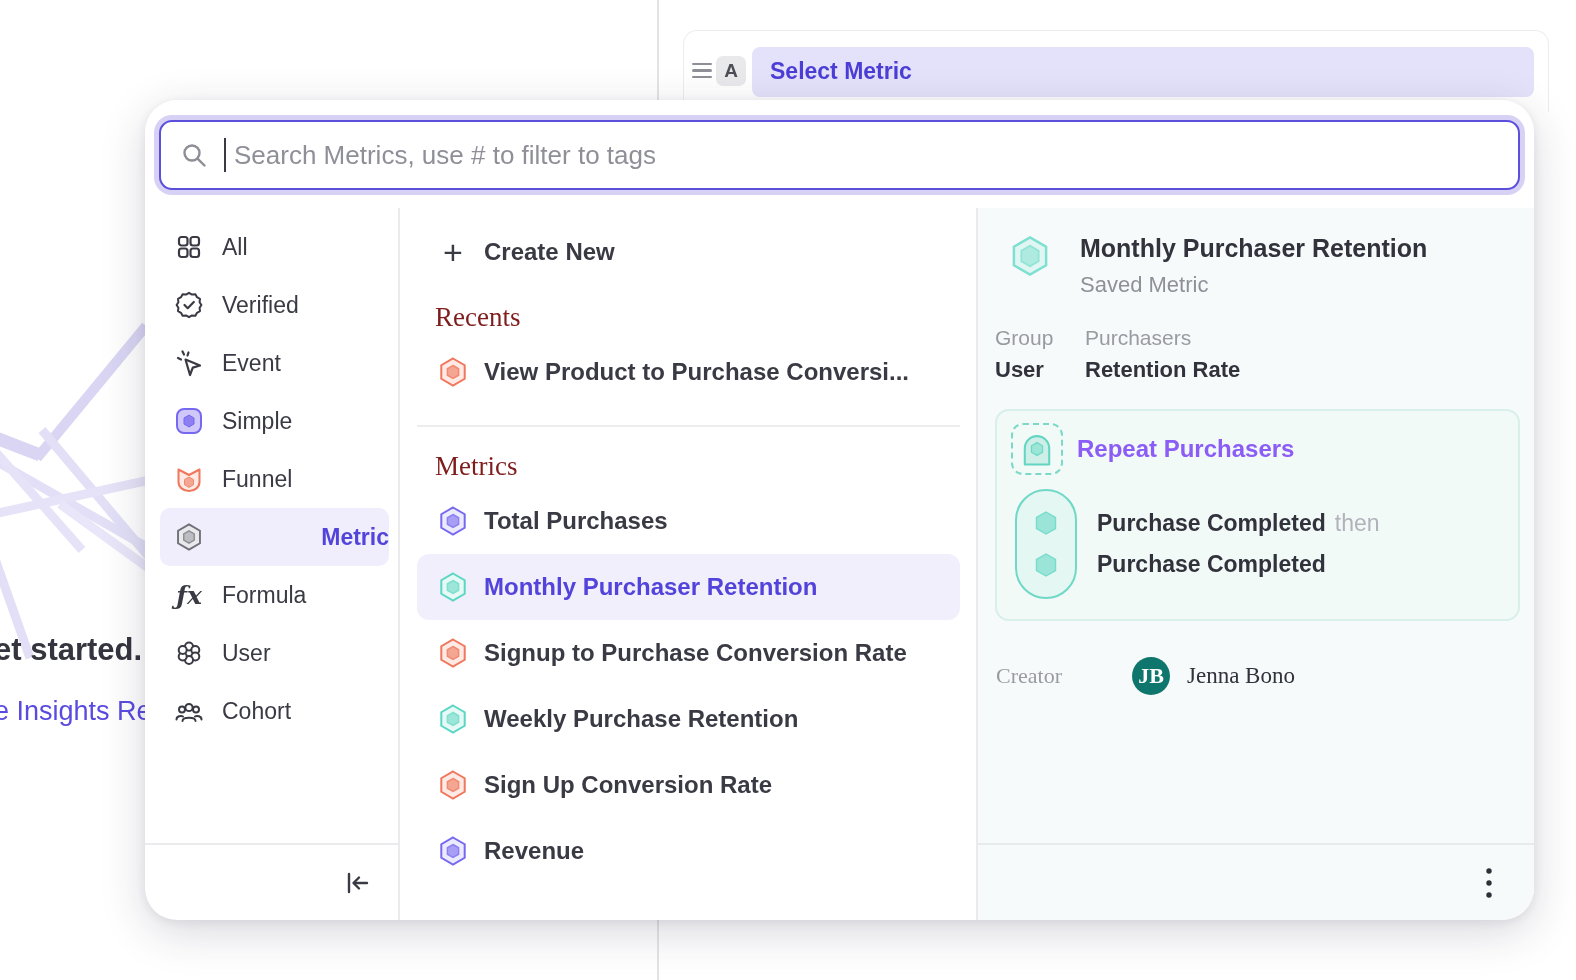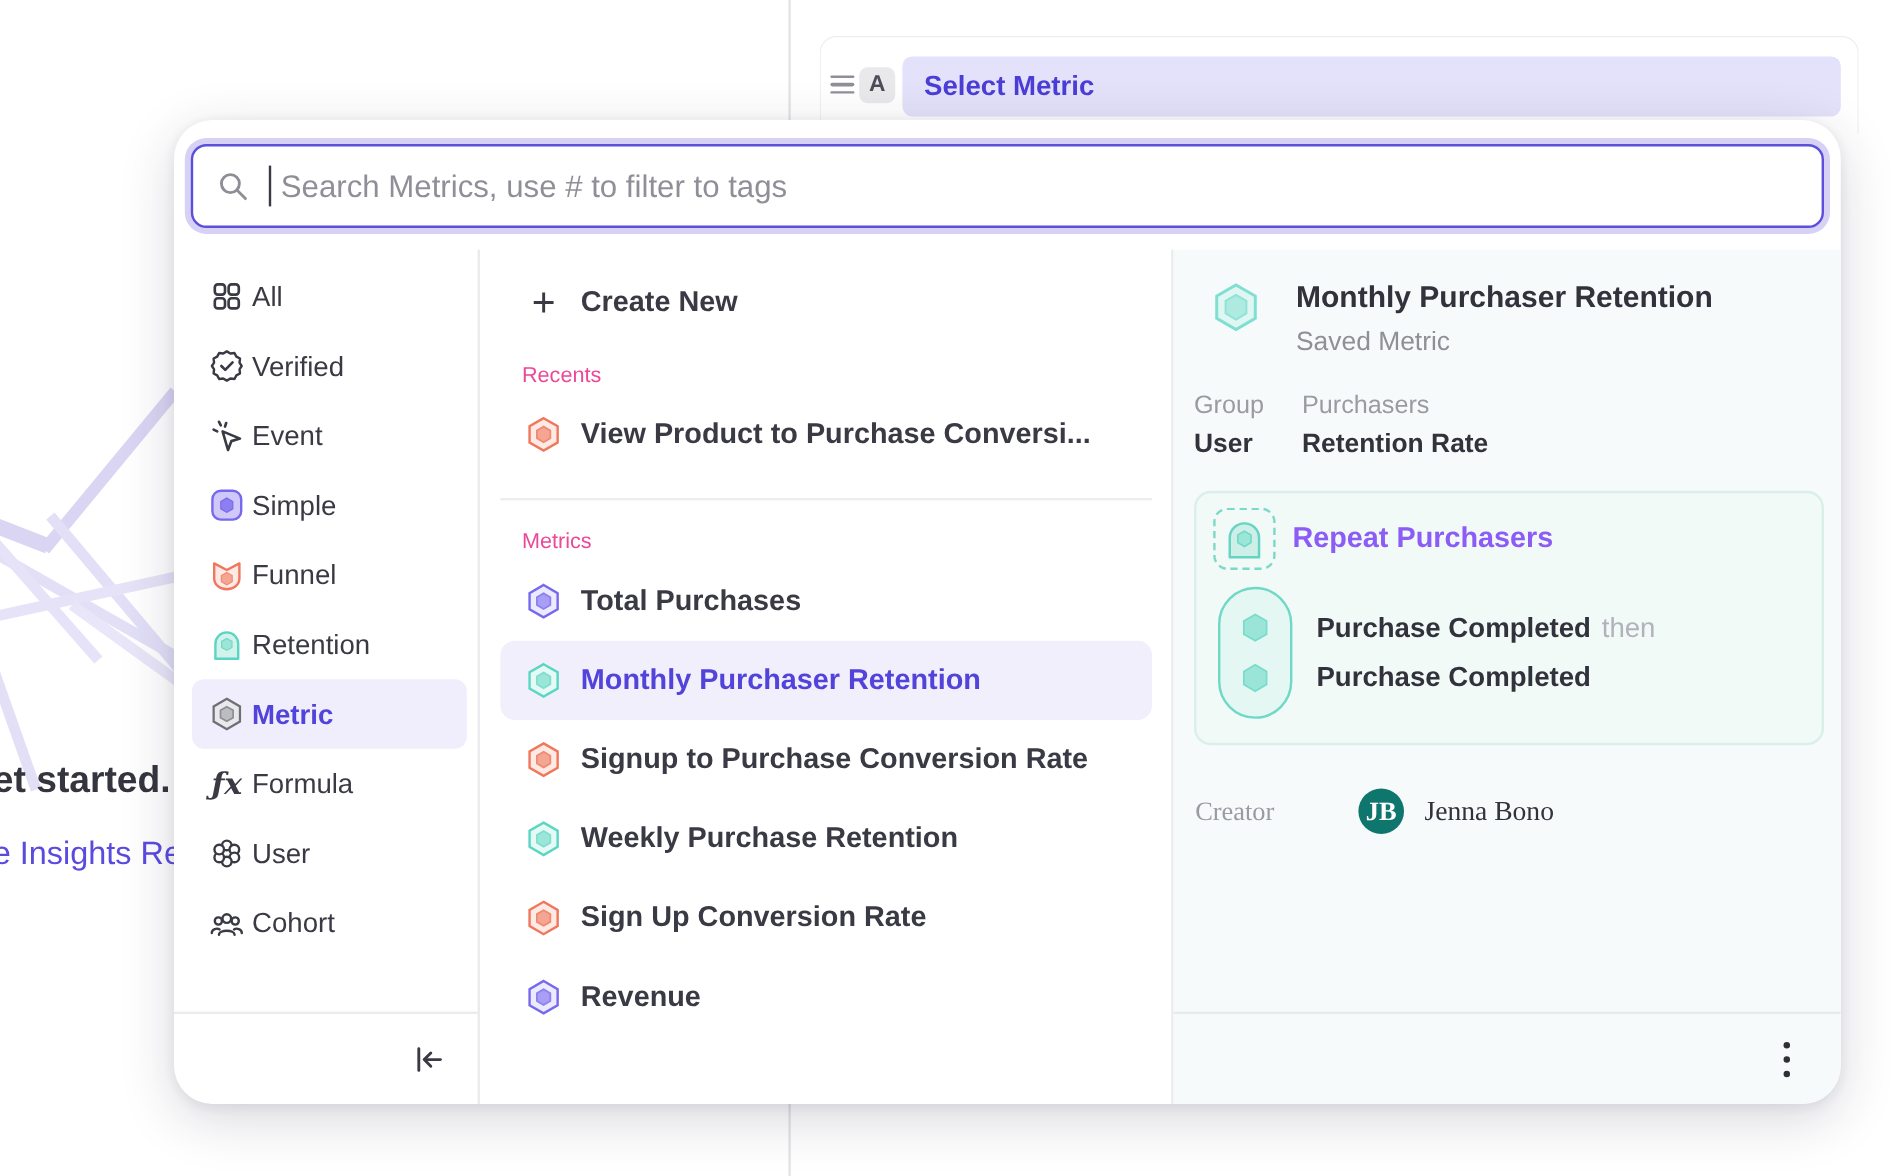--- a/index.html
+++ b/index.html
@@ -51,44 +51,44 @@
     font-size:26px; color:#3a3a44; background:transparent; margin-left:-8px;
   }
   .search-box input::placeholder { color:#8f8f98; opacity:1; }
 
   .modal-body { flex:1; display:flex; margin-top:18px; min-height:0; }
 
   
   .sidebar { width:255px; border-right:2px solid #ebebee; display:flex; flex-direction:column; }
   .sidebar-items { flex:1; padding:10px 9px 0 15px; }
   .side-item {
-    height:58px; display:flex; align-items:center; gap:6px; padding-left:14px;
+    height:58px; display:flex; align-items:center; gap:18px; padding-left:14px;
     border-radius:10px; font-size:23px; font-weight:500; color:#3a3a44; cursor:pointer;
   }
-  .side-item.selected { background:#f0eefc; color:#5243da; font-weight:600; }
+  .side-item.selected { background:#f0eefc; color:#5243da; font-weight:600;justify-content:space-between; }
   .s-icon { width:30px; height:30px; display:flex; align-items:center; justify-content:center; flex:none; }
   .s-icon svg { display:block; }
   .fx { font-family:"DejaVu Serif", serif; font-style:italic; font-size:25px; font-weight:600; color:#3a3a44; }
   .sidebar-footer {
     border-top:2px solid #ebebee; height:77px; display:flex; align-items:center;
     justify-content:flex-end; padding-right:28px;
   }
 
   
   .middle { width:578px; border-right:2px solid #ebebee; padding-top:14px; overflow:hidden; }
   .m-row {
     height:66px; display:flex; align-items:center; gap:15px;
     margin:0 16px 0 17px; padding-left:20px; border-radius:12px;
     font-size:24px; font-weight:700; color:#3a3a44; cursor:pointer;
   }
   .m-row.selected { background:#f1effc; color:#5243da; }
   .m-row .txt { white-space:nowrap; overflow:hidden; text-overflow:ellipsis; }
   .create-row { height:52px; margin-top:4px; }
   .plus { width:32px; text-align:center; font-size:34px; font-weight:400; color:#3a3a44; line-height:30px; }
-  .sec-label { margin:24px 16px 6px 35px; font-size:18px; font-weight:500; color:#ec4899; }
+  .sec-label { margin:24px 16px 6px 35px; font-size:27px; font-weight:500; color:#7f1d1d;font-family:Liberation Serif, serif; }
   .m-divider { height:2px; background:#ededf0; margin:20px 16px 0 17px; }
   .hex { flex:none; }
   .hex .o { stroke-width:2; }
   .hex .i { stroke-width:1.5; }
   .hx-purple .o { fill:#eceafd; stroke:#7668ef; }
   .hx-purple .i { fill:#a89ef6; stroke:#8d80f2; }
   .hx-teal .o { fill:#e6f9f5; stroke:#59d6c4; }
   .hx-teal .i { fill:#9be6d8; stroke:#7fdfd0; }
   .hx-coral .o { fill:#fdeae5; stroke:#f0765c; }
   .hx-coral .i { fill:#f5a692; stroke:#f08a72; }
@@ -233,29 +233,20 @@
         <div class="side-item">
           <span class="s-icon">
             <svg width="28" height="28" viewBox="0 0 28 28">
               <path d="M3.5 4.5 L14 10 L24.5 4.5 L24.5 17 C24.5 22 20 26 14 26 C8 26 3.5 22 3.5 17 Z" fill="#fdeae5" stroke="#f0765c" stroke-width="2" stroke-linejoin="round"></path>
               <path d="M14 12 L18.5 14.6 L18.5 19.8 L14 22.4 L9.5 19.8 L9.5 14.6 Z" fill="#f5a692" stroke="#f08a72" stroke-width="1"></path>
             </svg>
           </span>
           <span>Funnel</span>
         </div>
 
-        <div class="side-item">
-          <span class="s-icon">
-            <svg width="28" height="28" viewBox="0 0 28 28">
-              <path d="M4.5 26 L4.5 13.5 a9.5 9.5 0 0 1 19 0 L23.5 26 Z" fill="#d2f2ec" stroke="#5ad5c3" stroke-width="2" stroke-linejoin="round"></path>
-              <path d="M14 9 L18.3 11.5 L18.3 16.5 L14 19 L9.7 16.5 L9.7 11.5 Z" fill="#9ce6d8" stroke="#6fd8c6" stroke-width="1"></path>
-            </svg>
-          </span>
-          <span>Retention</span>
-        </div>
 
         <div class="side-item selected">
           <span class="s-icon">
             <svg class="hex hx-gray" width="30" height="30" viewBox="0 0 32 32">
               <path class="o" d="M16 2.5 L27.7 9.25 L27.7 22.75 L16 29.5 L4.3 22.75 L4.3 9.25 Z"></path>
               <path class="i" d="M16 9.5 L21.6 12.75 L21.6 19.25 L16 22.5 L10.4 19.25 L10.4 12.75 Z"></path>
             </svg>
           </span>
           <span>Metric</span>
         </div>

